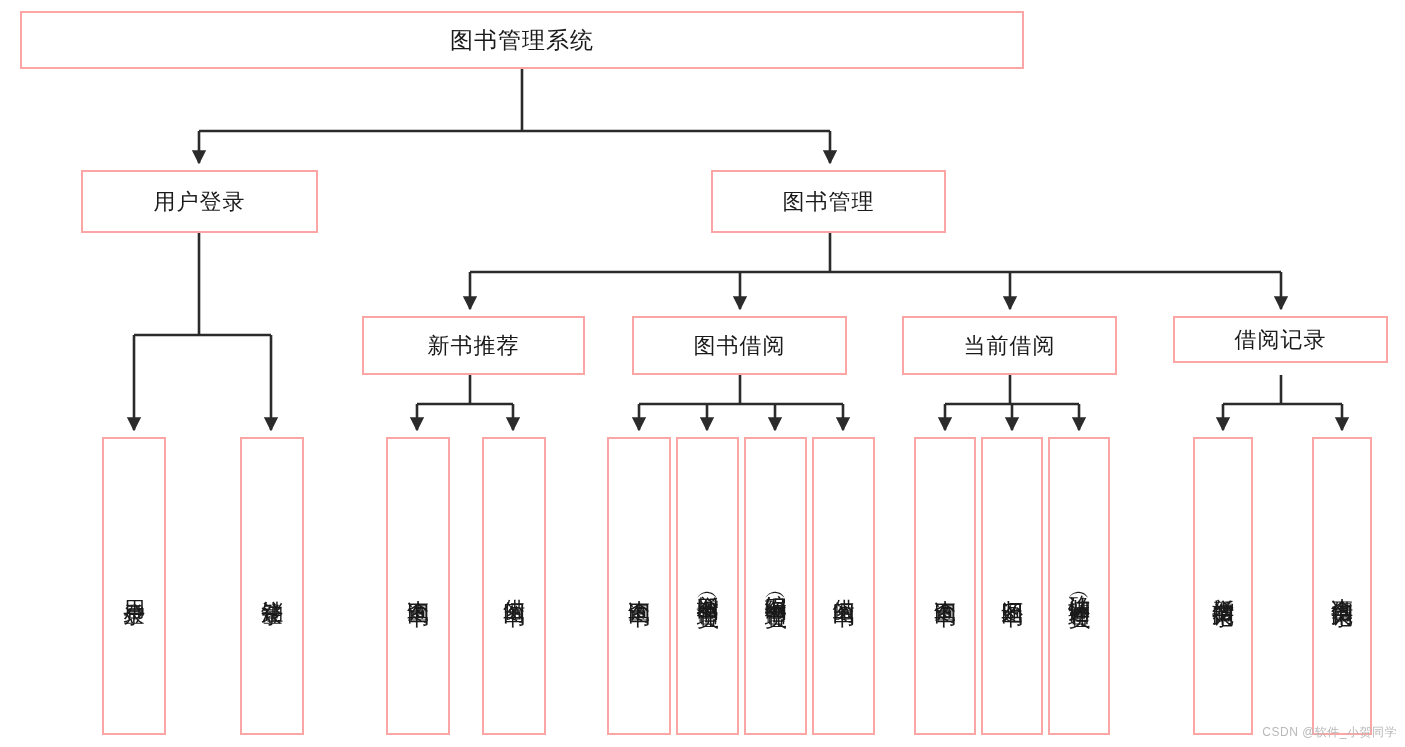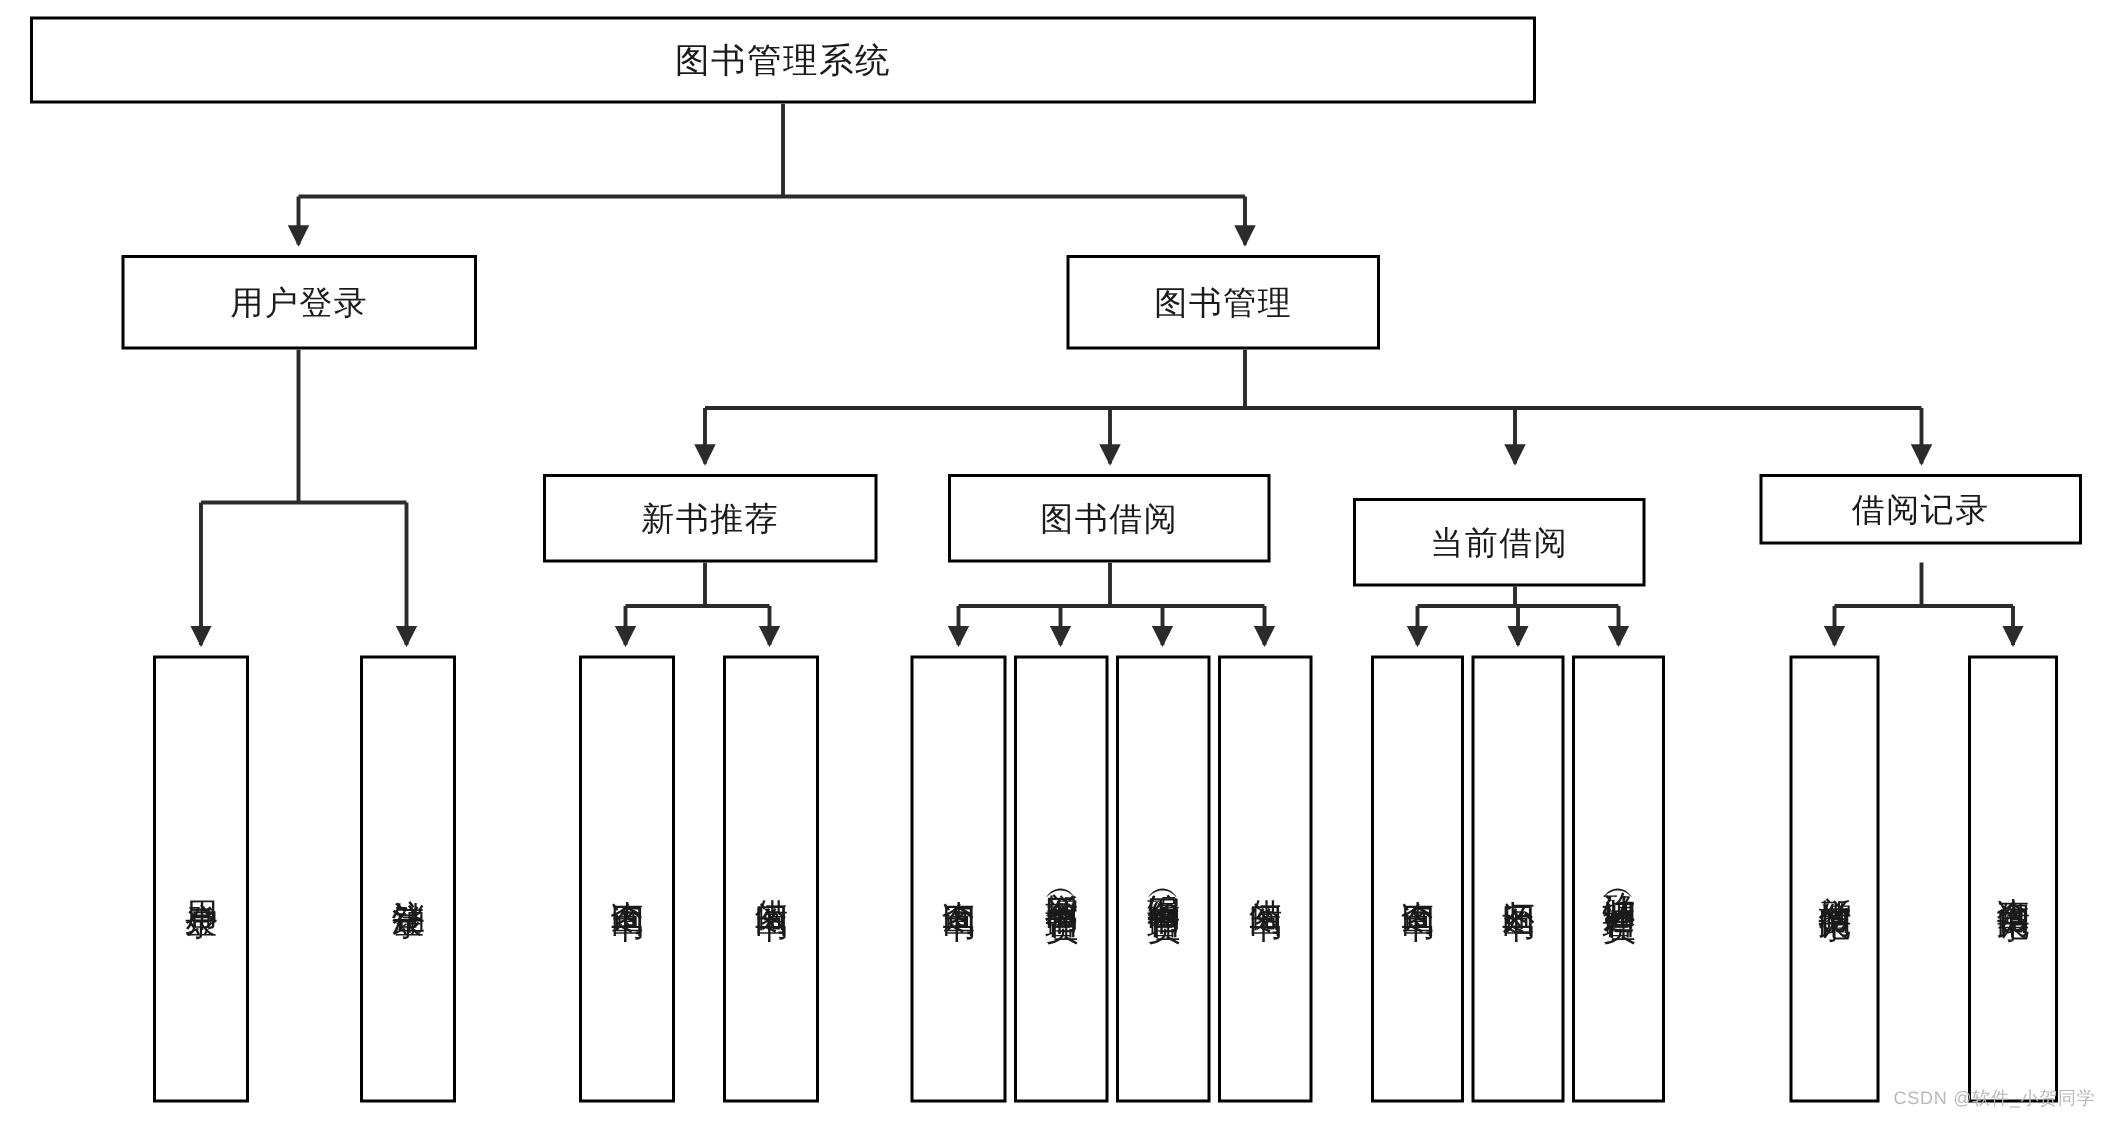--- a/index.html
+++ b/index.html
@@ -22,21 +22,21 @@
     position: absolute;
     left: 0;
     top: 0;
     width: 1405px;
     height: 747px;
     pointer-events: none;
   }
   .node {
     position: absolute;
     box-sizing: border-box;
-    border: 2px solid #000000;
+    border: 2px solid #fca5a5;
     background: #ffffff;
     display: flex;
     align-items: center;
     justify-content: center;
     color: #1a1a1a;
   }
   .node-h {
     font-size: 22px;
     letter-spacing: 1px;
     white-space: nowrap;
@@ -123,31 +123,31 @@
     </g>
   </svg>
 
   <div class="node node-h node-root" style="left:20px; top:11px; width:1004px; height:58px;">
     <span>图书管理系统</span>
   </div>
 
   <div class="node node-h" style="left:81px; top:170px; width:237px; height:63px;">
     <span>用户登录</span>
   </div>
-  <div class="node node-h" style="left:711px; top:170px; width:209px; height:63px;">
+  <div class="node node-h" style="left:711px; top:170px; width:235px; height:63px;">
     <span>图书管理</span>
   </div>
 
   <div class="node node-h" style="left:362px; top:316px; width:223px; height:59px;">
     <span>新书推荐</span>
   </div>
   <div class="node node-h" style="left:632px; top:316px; width:215px; height:59px;">
     <span>图书借阅</span>
   </div>
-  <div class="node node-h" style="left:902px; top:332px; width:195px; height:59px;">
+  <div class="node node-h" style="left:902px; top:316px; width:215px; height:59px;">
     <span>当前借阅</span>
   </div>
   <div class="node node-h" style="left:1173px; top:316px; width:215px; height:47px;">
     <span>借阅记录</span>
   </div>
 
   <div class="node node-v" style="left:102px; top:437px; width:64px; height:298px;">
     <span class="vtext">用户登录</span>
   </div>
   <div class="node node-v" style="left:240px; top:437px; width:64px; height:298px;">

